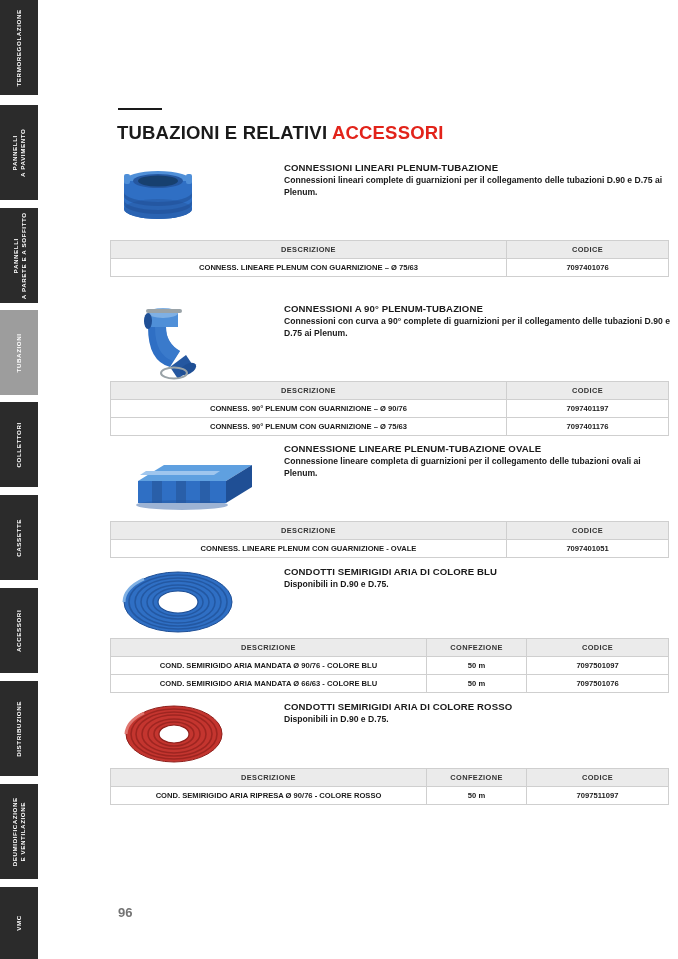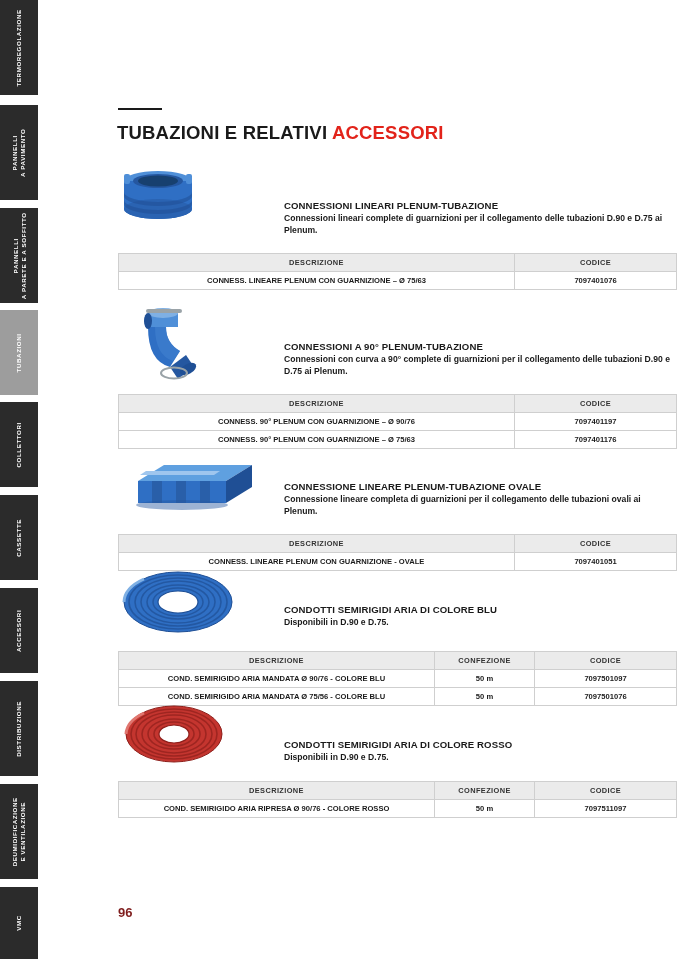--- a/index.html
+++ b/index.html
@@ -73,36 +73,34 @@
 
   .block { position: absolute; left: 0; width: 640px; }
 
   .prod-text { position: absolute; left: 246px; width: 392px; }
   .prod-title {
     font-size: 9.6px;
     font-weight: bold;
     color: #1a1a1a;
     letter-spacing: 0.1px;
     margin-bottom: 2px;
-    margin-top: 38px;
   }
   .prod-desc {
     font-size: 8.6px;
     font-weight: bold;
     color: #1a1a1a;
     line-height: 1.35;
   }
 
   table.ptable {
     position: absolute;
-    left: 80px;
+    left: 72px;
     width: 558px;
     border-collapse: collapse;
     table-layout: fixed;
-    margin-top: 13px;
   }
   table.ptable th {
     background: #ebebeb;
     border: 1px solid #cfcfcf;
     font-size: 7.4px;
     font-weight: bold;
     color: #333333;
     letter-spacing: 0.4px;
     padding: 4px 2px;
     text-align: center;
@@ -115,21 +113,21 @@
     padding: 4px 2px;
     text-align: center;
     background: #ffffff;
   }
 
   #page-number {
     position: absolute;
     left: 80px; top: 905px;
     font-size: 13px;
     font-weight: bold;
-    color: #7f1d1d;
+    color: #737373;
   }
 
   
   .img-wrap { position: absolute; }
 </style>
 </head>
 <body>
 
 <div id="sidebar">
     <div class="side-tab" style="top: 0px; height: 95px;">
@@ -306,21 +304,21 @@
           <th style="width:142px;">CODICE</th>
         </tr>
       </thead>
       <tbody>
         <tr>
           <td>COND. SEMIRIGIDO ARIA MANDATA Ø 90/76 - COLORE BLU</td>
           <td>50 m</td>
           <td>7097501097</td>
         </tr>
         <tr>
-          <td>COND. SEMIRIGIDO ARIA MANDATA Ø 75/56 - COLORE BLU</td>
+          <td>COND. SEMIRIGIDO ARIA MANDATA Ø 66/63 - COLORE BLU</td>
           <td>50 m</td>
           <td>7097501076</td>
         </tr>
       </tbody>
     </table>
   </div>
 
   <div class="block" style="top:695px;">
     <div class="img-wrap" style="left:78px; top:4px; width:160px; height:70px;">
       <svg width="160" height="70" viewBox="0 0 160 70">

